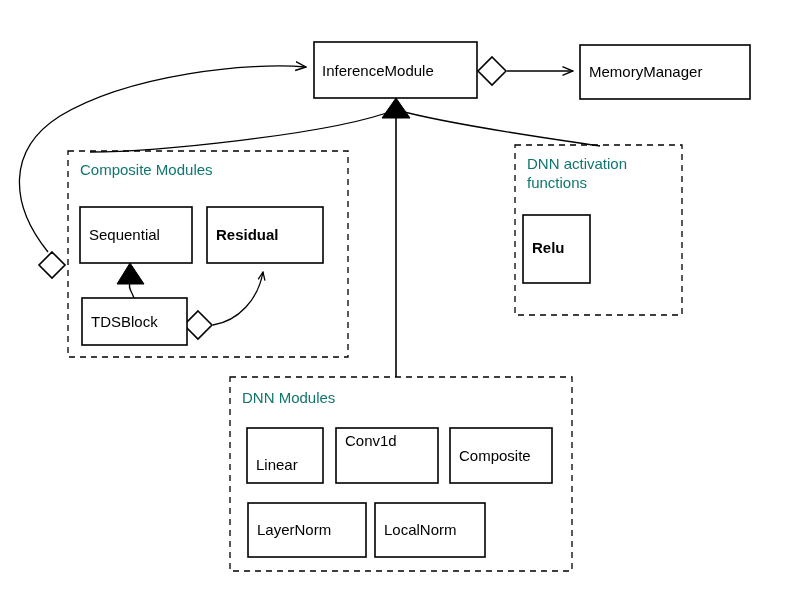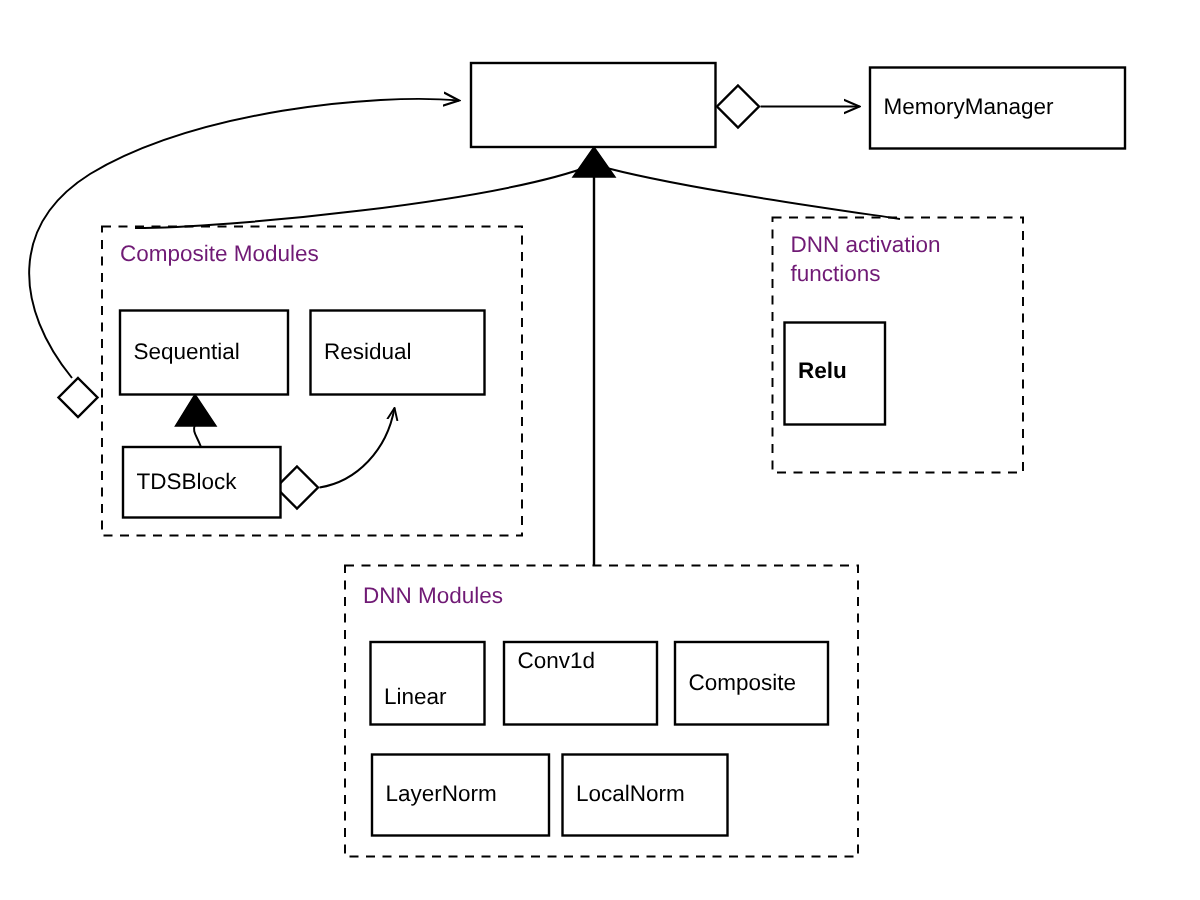--- a/index.html
+++ b/index.html
@@ -30,21 +30,21 @@
     font-size: 15px;
     color: #000000;
     white-space: nowrap;
     line-height: 1.15;
     pointer-events: none;
   }
   .group-label {
     position: absolute;
     z-index: 3;
     font-size: 15px;
-    color: #701a75;
+    color: #0f766e;
     line-height: 1.25;
     pointer-events: none;
   }
 </style>
 </head>
 <body>
 
 <div id="canvas">
 
   <svg class="layer edges" viewBox="0 0 800 600">
@@ -102,23 +102,24 @@
     <rect x="450" y="428" width="102" height="55" fill="#ffffff" stroke="#000000" stroke-width="1.6"></rect>
     <rect x="248" y="503" width="118" height="54" fill="#ffffff" stroke="#000000" stroke-width="1.6"></rect>
     <rect x="375" y="503" width="110" height="54" fill="#ffffff" stroke="#000000" stroke-width="1.6"></rect>
   </svg>
 
   <div class="group-label" style="left:80px; top:161px;">Composite Modules</div>
   <div class="group-label" style="left:527px; top:155px; white-space:pre-line;">DNN activation
 functions</div>
   <div class="group-label" style="left:242px; top:389px;">DNN Modules</div>
 
+  <div class="node-label" style="left:322px; top:62px;">InferenceModule</div>
   <div class="node-label" style="left:589px; top:63px;">MemoryManager</div>
   <div class="node-label" style="left:89px; top:226px;">Sequential</div>
-  <div class="node-label" style="left:216px; top:226px;">Residual</div>
+  <div class="node-label" style="left:216px; top:226px;font-weight:bold;">Residual</div>
   <div class="node-label" style="left:91px; top:313px;">TDSBlock</div>
   <div class="node-label" style="left:532px; top:239px;font-weight:bold;">Relu</div>
   <div class="node-label" style="left:256px; top:423px;margin-top:33px;">Linear</div>
   <div class="node-label" style="left:345px; top:432px;">Conv1d</div>
   <div class="node-label" style="left:459px; top:447px;">Composite</div>
   <div class="node-label" style="left:257px; top:521px;">LayerNorm</div>
   <div class="node-label" style="left:384px; top:521px;">LocalNorm</div>
 
 </div>
 

